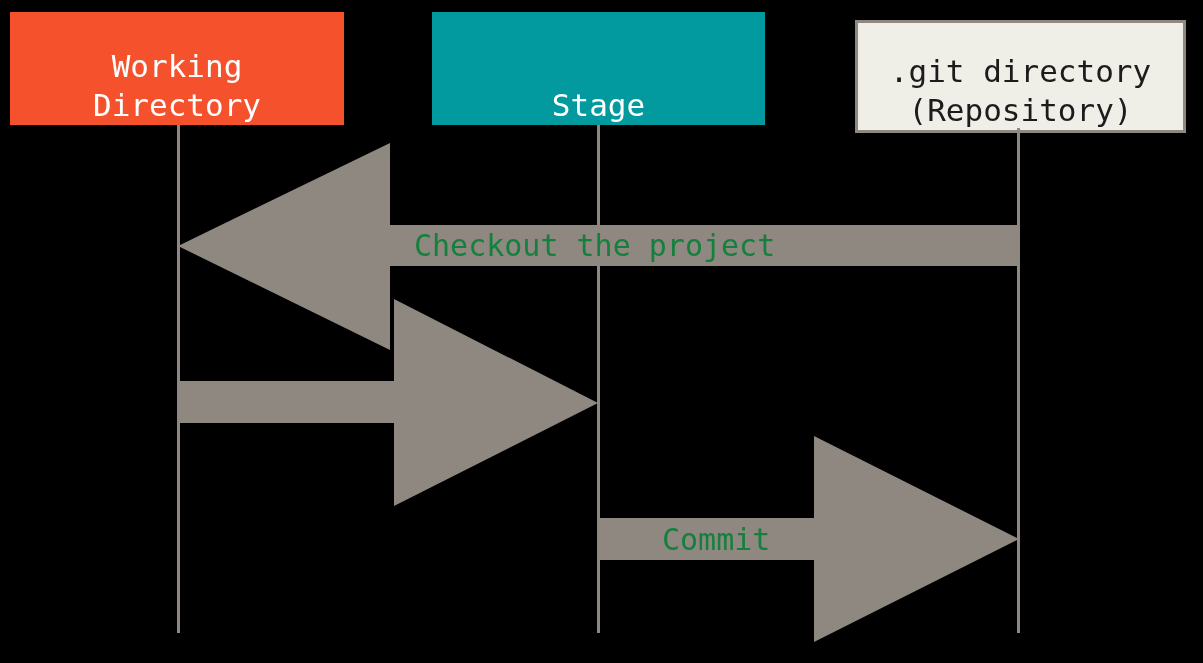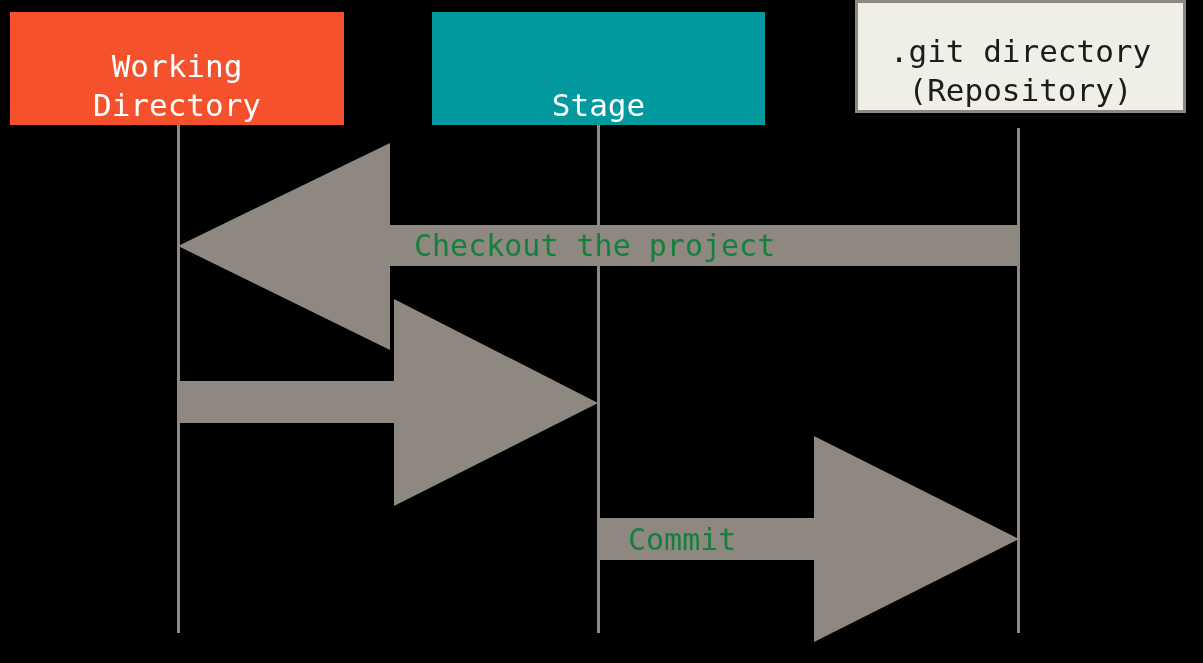--- a/index.html
+++ b/index.html
@@ -44,21 +44,21 @@
   .node-staging {
     left: 432px;
     top: 12px;
     width: 333px;
     height: 113px;
     background: #029a9e;
     color: #ffffff;
   }
   .node-repo {
     left: 855px;
-    top: 0;
+    top: 20px;
     width: 331px;
     height: 113px;
     background: #f0efe7;
     color: #1c1c1c;
     border: 3px solid #8f8881;
   }
   .node-line1, .node-line2 { display: block; }
 
   .lifeline {
     position: absolute;
@@ -82,21 +82,21 @@
   .arrow-label {
     position: absolute;
     font-family: "DejaVu Sans Mono", "Liberation Mono", monospace;
     font-size: 30px;
     line-height: 30px;
     color: #15803d;
     white-space: pre;
   }
   .label-checkout { left: 414px; top: 231px; }
   .label-stage    { left: 207px; top: 388px; }
-  .label-commit   { left: 628px; top: 525px; }
+  .label-commit   { left: 662px; top: 525px; }
 </style>
 </head>
 <body>
 
 <div id="diagram">
 
   <div class="node-box node-working">
     <span class="node-line1">Working</span>
     <span class="node-line2">Directory</span>
   </div>

